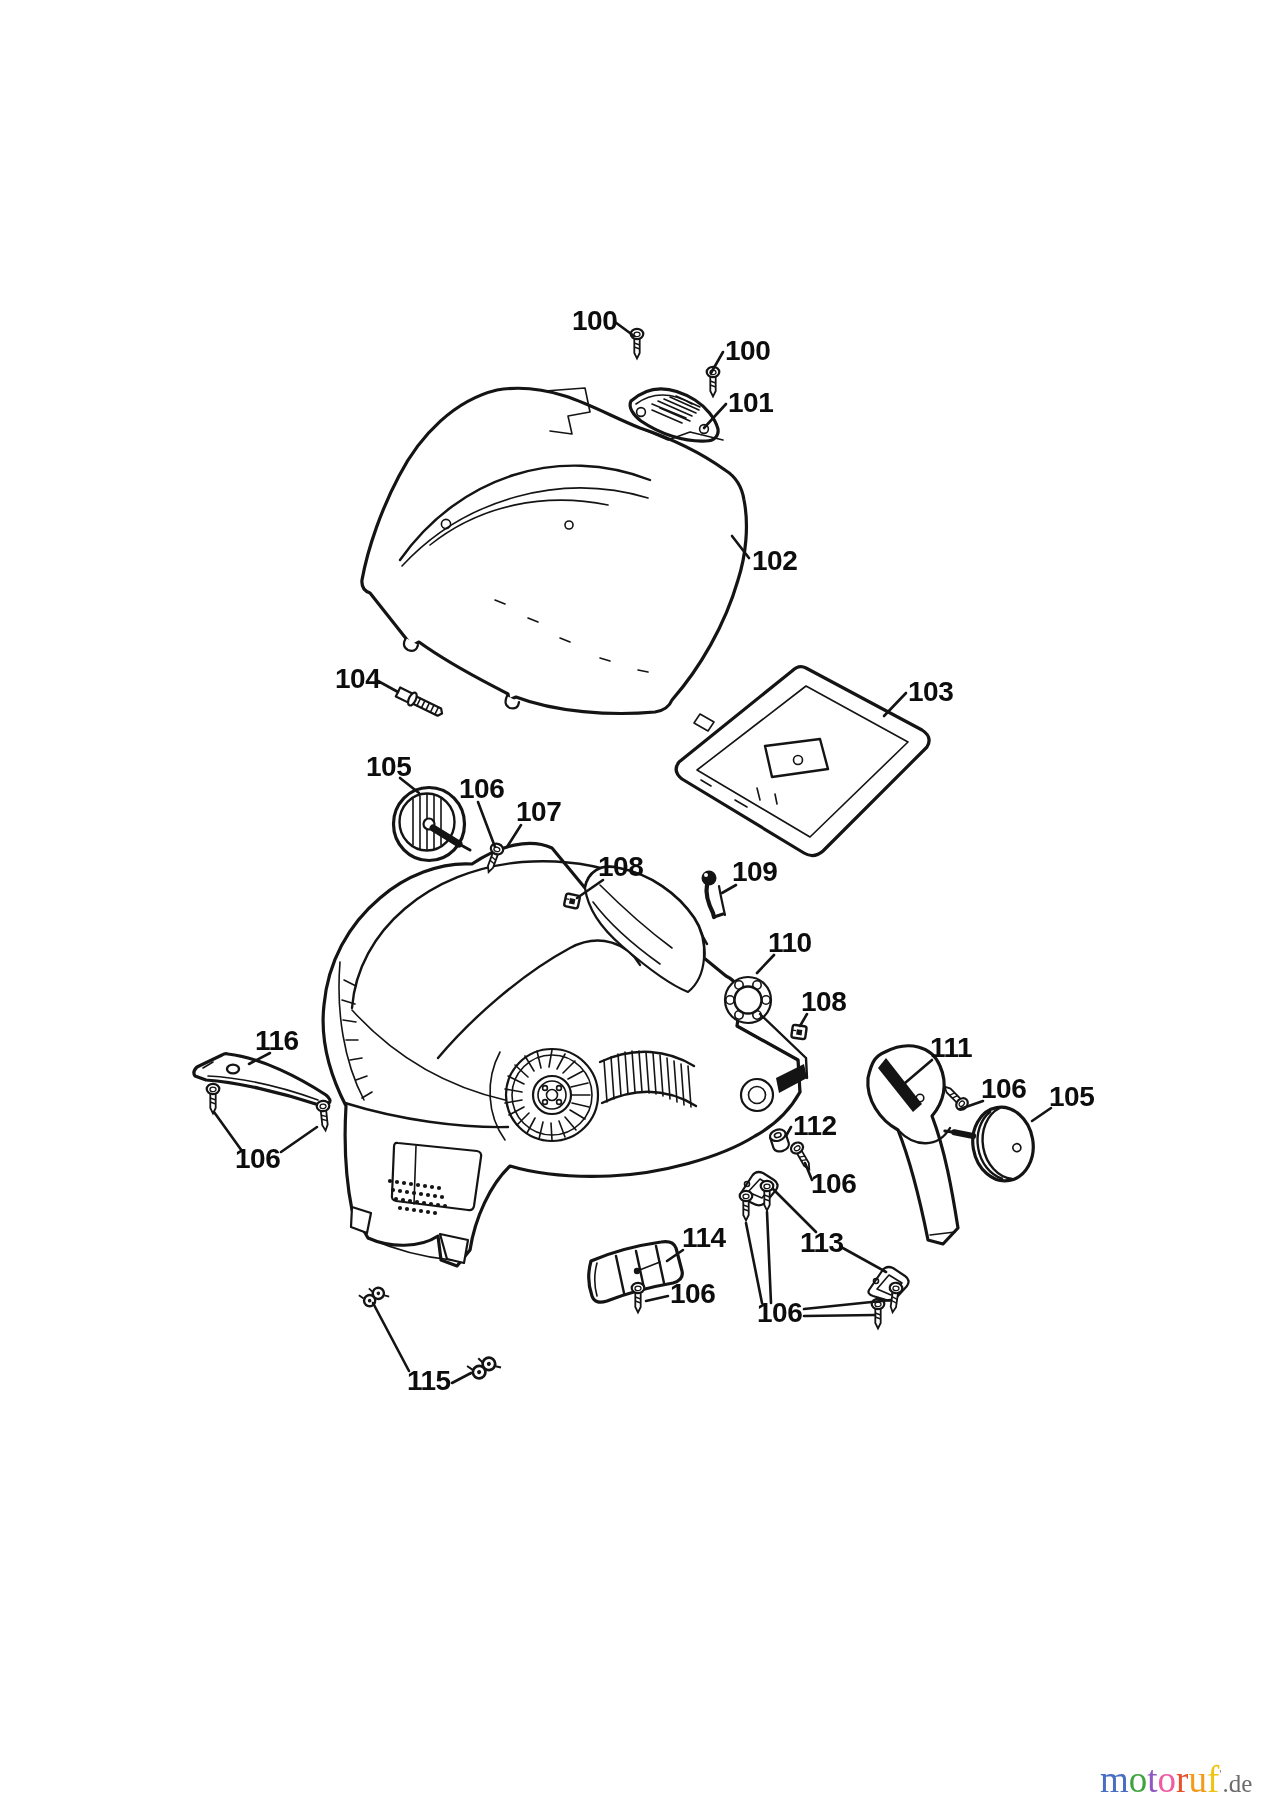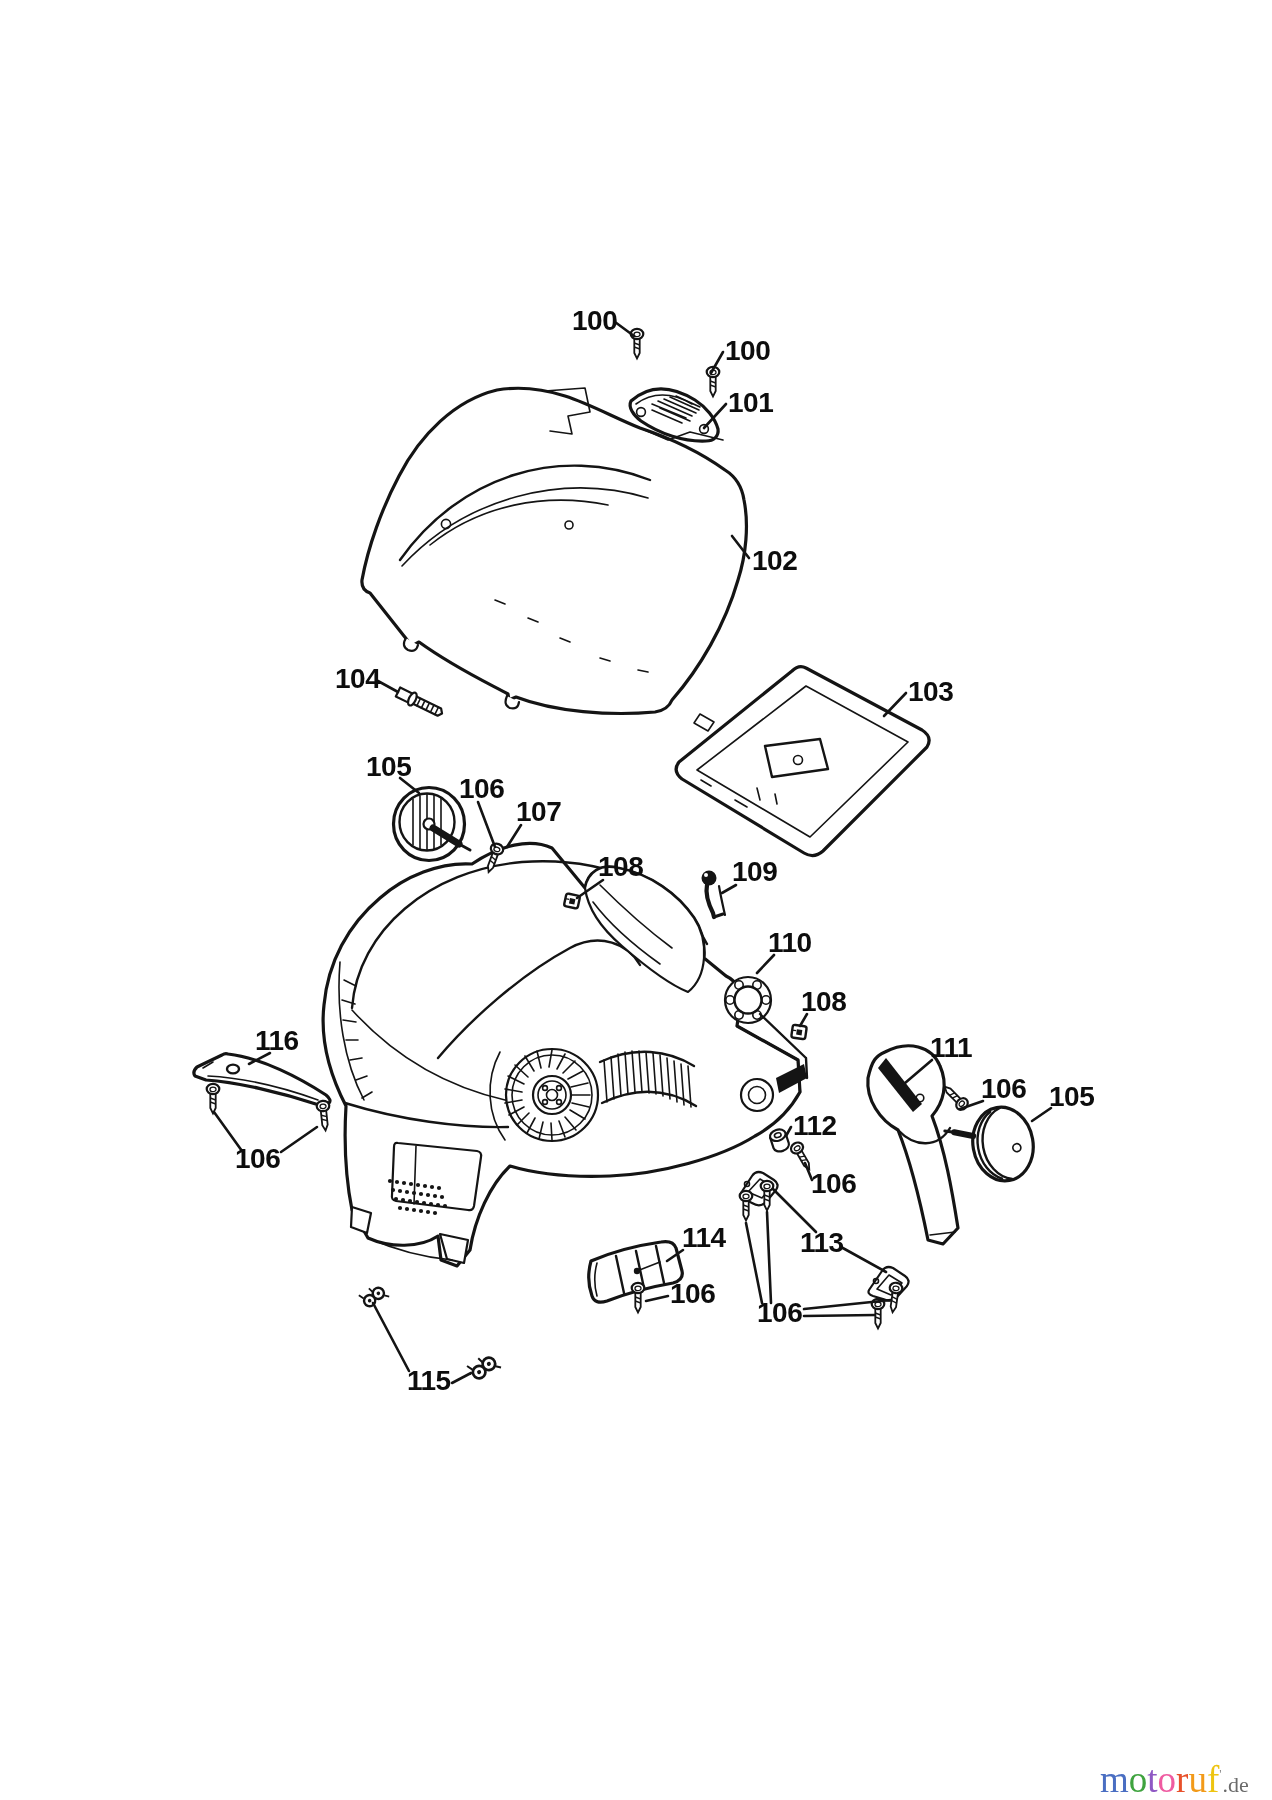--- a/index.html
+++ b/index.html
@@ -11,21 +11,21 @@
   .o2{fill:#ffffff;stroke:#141414;stroke-width:2.2;stroke-linejoin:round;stroke-linecap:round;}
   .i{fill:none;stroke:#141414;stroke-width:1.6;stroke-linejoin:round;stroke-linecap:round;}
   .i2{fill:none;stroke:#141414;stroke-width:2.4;stroke-linejoin:round;stroke-linecap:round;}
   .d{fill:#141414;stroke:none;}
   .lead{stroke:#141414;stroke-width:2.6;stroke-linecap:round;fill:none;}
   text.lbl{font-family:"Liberation Sans",sans-serif;font-weight:700;font-size:28px;
            fill:#0d0d0d;letter-spacing:-0.5px;}
   
   .wm{position:absolute;left:1100px;top:1756px;font-family:"Liberation Serif",serif;
       font-size:37px;line-height:36px;white-space:nowrap;}
-  .wm .suf{font-size:22px;}
+  .wm .suf{font-size:25px;}
   .wm .tm{font-size:13px;vertical-align:14px;letter-spacing:1px;}
 </style>
 </head>
 <body>
 
 <div class="page">
 
 <svg width="1272" height="1800" viewBox="0 0 1272 1800">
 
   <defs>

